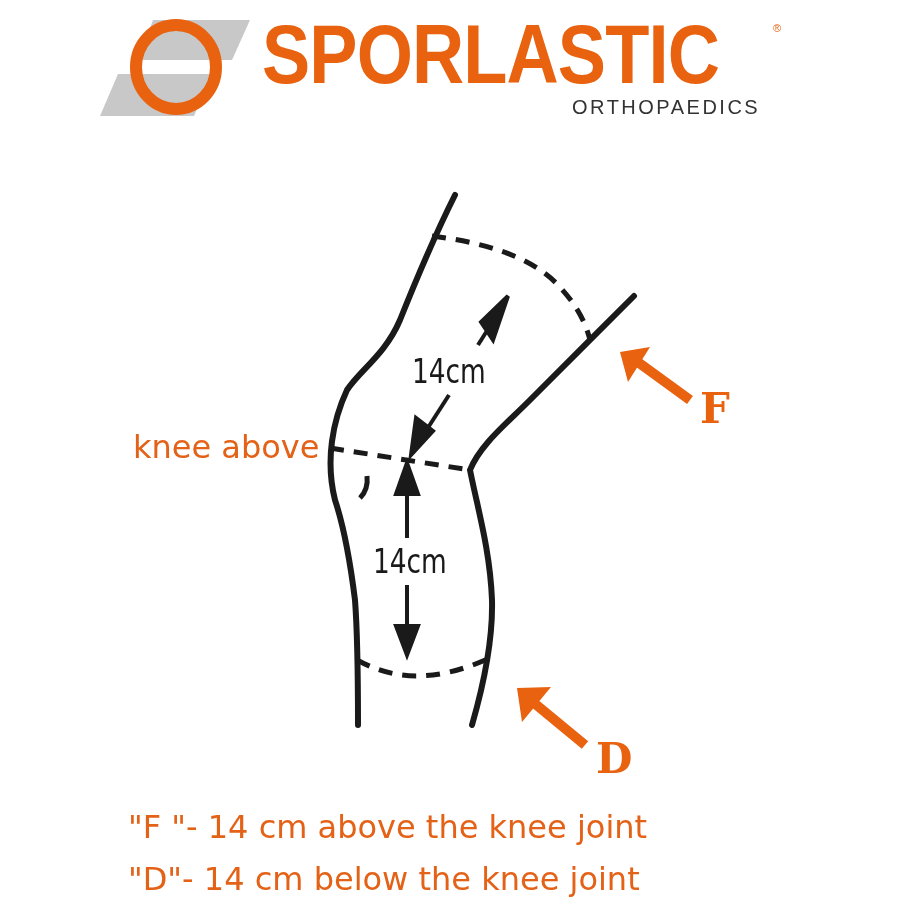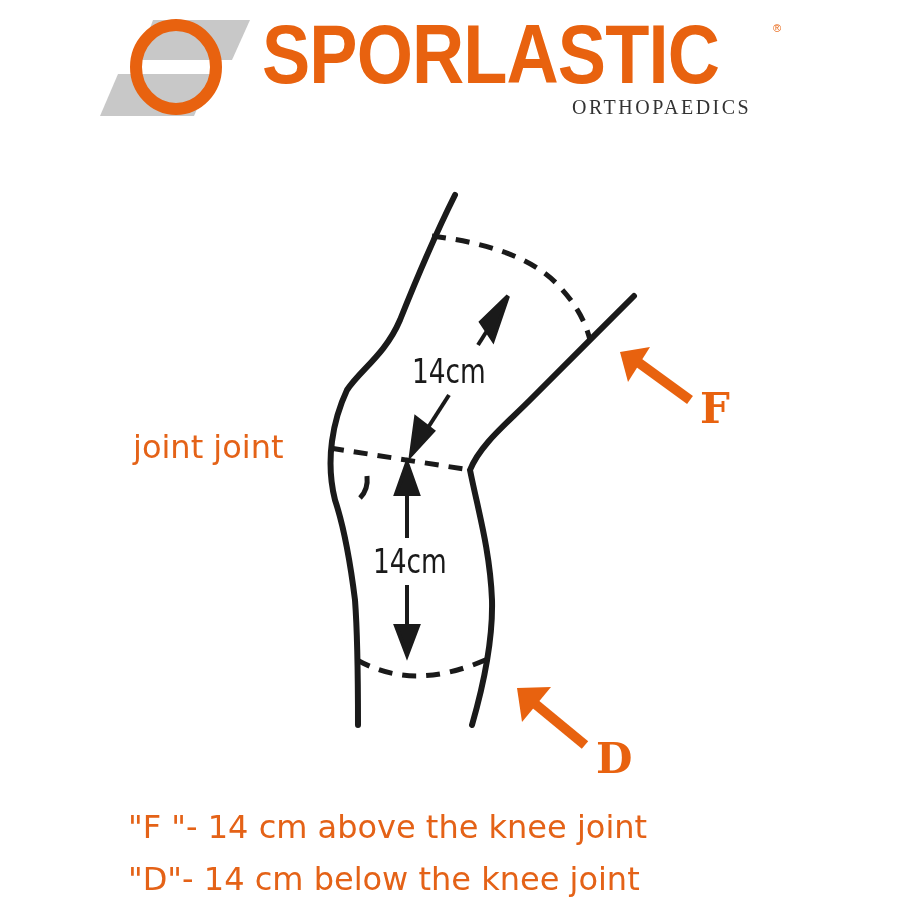--- a/index.html
+++ b/index.html
@@ -1,21 +1,21 @@
 <!DOCTYPE html>
 <html><head>
 <meta charset="utf-8">
 <style>
   html, body { margin:0; padding:0; background:#ffffff; }
   body { width:911px; height:911px; position:relative; overflow:hidden; font-family:"DejaVu Sans", sans-serif; }
   .abs { position:absolute; }
   #logo-svg { position:absolute; left:0; top:0; }
   .brand { position:absolute; left:262px; top:12px; font-family:"Liberation Sans", sans-serif; font-weight:bold; font-size:84px; color:#e8620f; letter-spacing:-1px; line-height:1; transform:scaleX(0.86); transform-origin:left top; }
   .reg { position:absolute; left:773px; top:22px; font-family:"Liberation Sans", sans-serif; font-size:11px; color:#e8620f; }
-  .sub { position:absolute; left:572px; top:96px; font-family:Liberation Serif, serif; font-size:20px; color:#333; letter-spacing:2.5px; }
+  .sub { position:absolute; left:572px; top:96px; font-family:Liberation Sans, sans-serif; font-size:20px; color:#333; letter-spacing:2.5px; }
   .orange { color:#e46217; }
   .label-knee { left:133px; top:428px; font-size:32px; }
   .letter { font-family:"DejaVu Serif", serif; font-weight:bold; font-size:42px; color:#e8620f; }
   .meas { font-family:"DejaVu Sans", sans-serif; font-size:33px; color:#1a1a1a; transform:scaleX(0.8); transform-origin:left top; }
   .caption { left:128px; font-size:32px; line-height:1; white-space:nowrap; }
 </style>
 </head>
 <body>
 
 <svg id="logo-svg" width="911" height="911">
@@ -63,21 +63,21 @@
   <g>
     <line x1="585" y1="745" x2="528" y2="698" stroke="#e8620f" stroke-width="10"></line>
     <polygon points="517,688 551,687 522,722" fill="#e8620f"></polygon>
   </g>
 </svg>
 
 <div class="brand">SPORLASTIC</div>
 <div class="reg">®</div>
 <div class="sub">ORTHOPAEDICS</div>
 
-<div class="abs orange label-knee">joint joint</div>
+<div class="abs orange label-knee">knee above</div>
 
 <div class="abs meas" style="left:412px; top:352px;">14cm</div>
 <div class="abs meas" style="left:373px; top:542px;">14cm</div>
 
 <div class="abs letter" style="left:700px; top:384px;">F</div>
 <div class="abs letter" style="left:596px; top:734px;">D</div>
 
 <div class="abs orange caption" style="top:811px;">"F "- 14 cm above the knee joint</div>
 <div class="abs orange caption" style="top:863px;">"D"- 14 cm below the knee joint</div>
 

